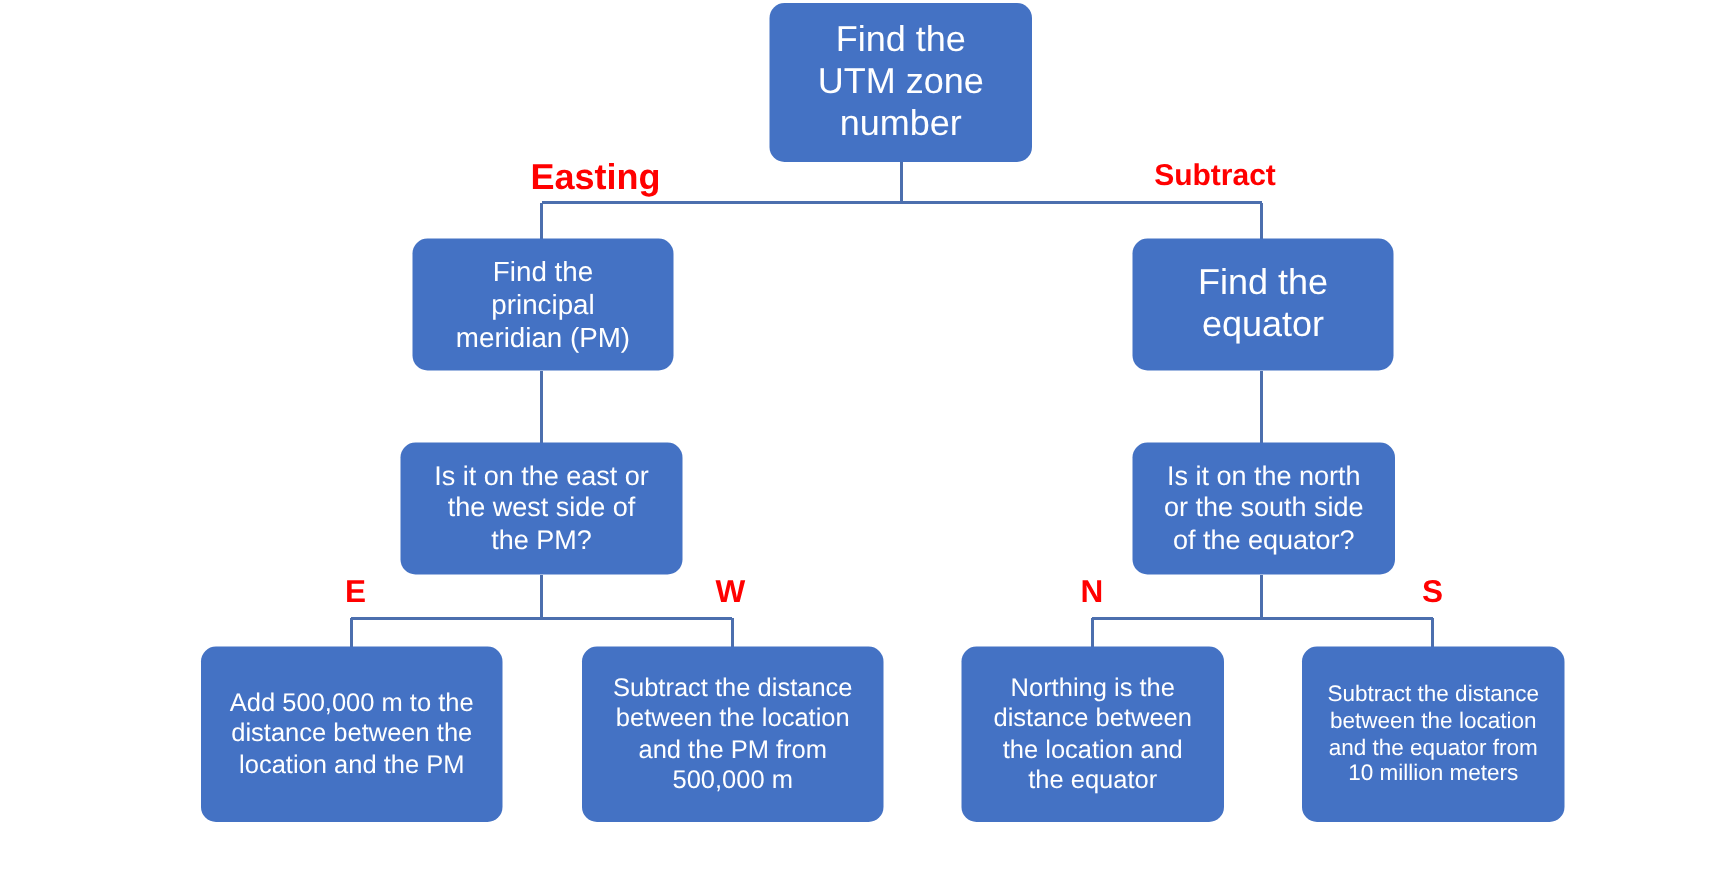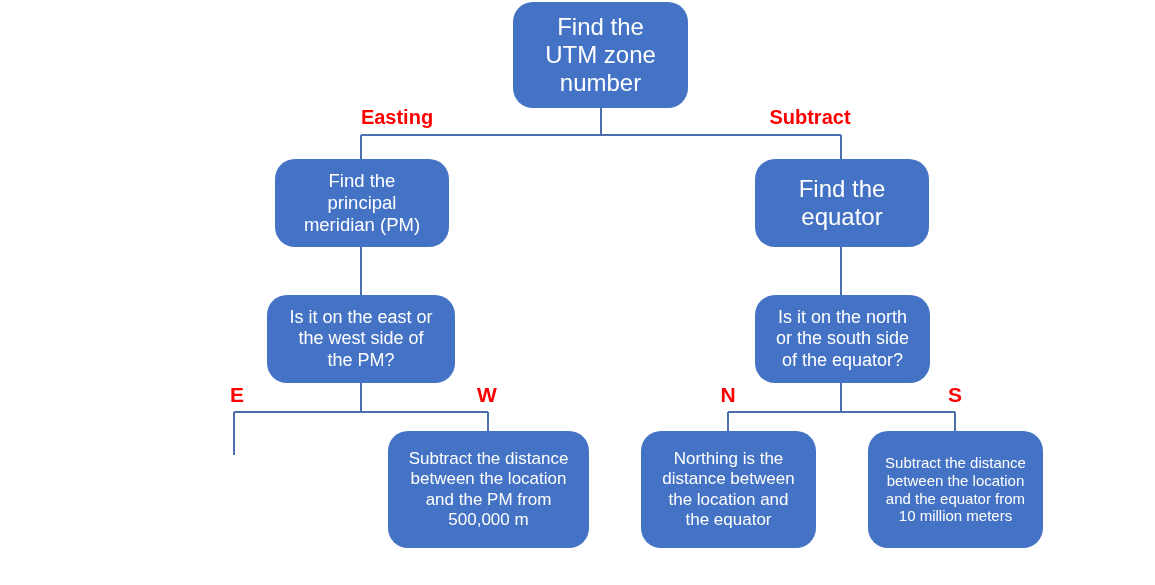--- a/index.html
+++ b/index.html
@@ -22,21 +22,21 @@
     position: absolute;
     left: 0;
     top: 0;
     width: 1155px;
     height: 585px;
     pointer-events: none;
   }
   .node {
     position: absolute;
     background: #4472C4;
-    border-radius: 20px;
+    border-radius: 10px;
     color: #ffffff;
     display: flex;
     align-items: center;
     justify-content: center;
     text-align: center;
     line-height: 1.18;
     box-sizing: border-box;
     padding: 4px 8px;
     z-index: 3;
   }
@@ -59,21 +59,21 @@
   #node-root       { left: 513px; top: 2px;   width: 175px; height: 106px; font-size: 24px; }
   #node-pm         { left: 275px; top: 159px; width: 174px; height: 88px;  font-size: 18.5px; }
   #node-equator    { left: 755px; top: 159px; width: 174px; height: 88px;  font-size: 24px; }
   #node-q-east     { left: 267px; top: 295px; width: 188px; height: 88px;  font-size: 18px; }
   #node-q-north    { left: 755px; top: 295px; width: 175px; height: 88px;  font-size: 18px; }
   #node-e          { left: 134px; top: 431px; width: 201px; height: 117px; font-size: 17px; }
   #node-w          { left: 388px; top: 431px; width: 201px; height: 117px; font-size: 17px; }
   #node-n          { left: 641px; top: 431px; width: 175px; height: 117px; font-size: 17px; }
   #node-s          { left: 868px; top: 431px; width: 175px; height: 117px; font-size: 15px; }
 
-  #lbl-easting     { left: 330px; top: 107px; width: 134px; font-size: 20px; }
+  #lbl-easting     { left: 330px; top: 107px; width: 134px; font-size: 24px; }
   #lbl-northing    { left: 743px; top: 107px; width: 134px; font-size: 20px; }
   #lbl-e           { left: 212px; top: 384px; width: 50px;  font-size: 21px; }
   #lbl-w           { left: 462px; top: 384px; width: 50px;  font-size: 21px; }
   #lbl-n           { left: 703px; top: 384px; width: 50px;  font-size: 21px; }
   #lbl-s           { left: 930px; top: 384px; width: 50px;  font-size: 21px; }
 </style>
 </head>
 <body>
 
 <div id="canvas">
@@ -123,20 +123,25 @@
 or the south side
 of the equator?</span>
   </div>
 
   <div class="node" id="node-q-east">
     <span class="txt">Is it on the east or
 the west side of
 the PM?</span>
   </div>
 
+  <div class="node" id="node-e">
+    <span class="txt">Add 500,000 m to the
+distance between the
+location and the PM</span>
+  </div>
 
   <div class="node" id="node-w">
     <span class="txt">Subtract the distance
 between the location
 and the PM from
 500,000 m</span>
   </div>
 
   <div class="node" id="node-n">
     <span class="txt">Northing is the

